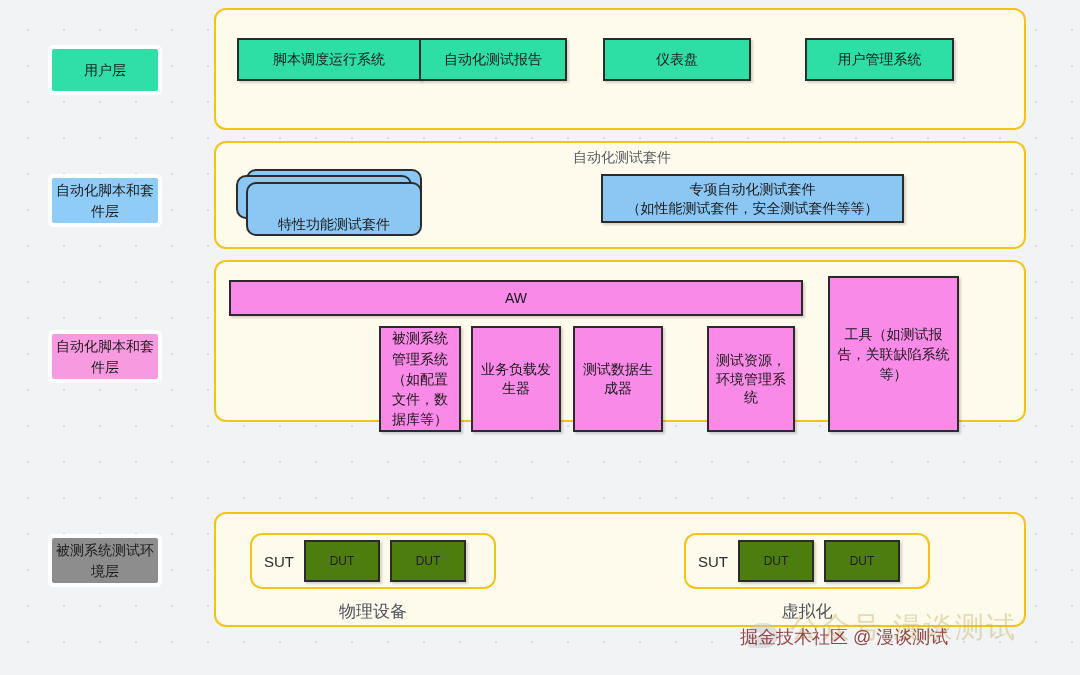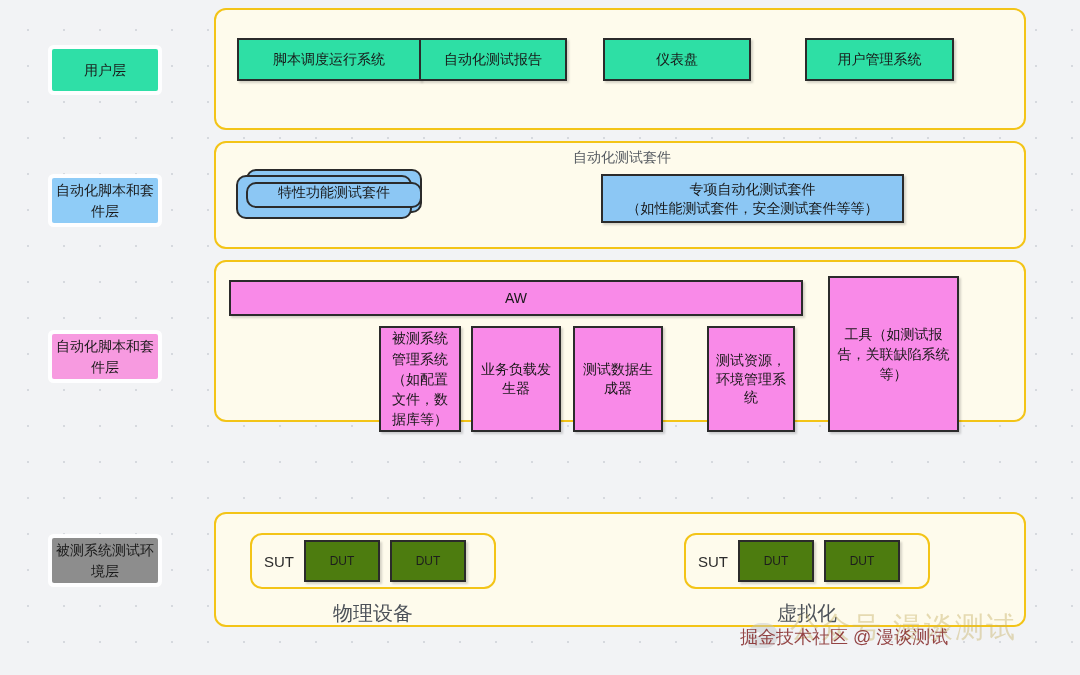--- a/index.html
+++ b/index.html
@@ -78,22 +78,22 @@
   .stack { position: absolute; left: 20px; top: 26px; width: 186px; height: 56px; }
   .stack .sheet {
     position: absolute;
     background: #8cc7f4;
     border: 2.5px solid #2b2b2b;
     border-radius: 10px;
   }
   .stack .s-back { left: 10px; top: 0;  width: 176px; height: 44px; }
   .stack .s-mid  { left: 0;    top: 6px; width: 176px; height: 44px; }
   .stack .s-front {
-    left: 10px; top: 13px; width: 176px; height: 26px;
-    display: flex; align-items: flex-start; justify-content: center;
+    left: 10px; top: 13px; width: 176px; height: 54px;
+    display: flex; align-items: flex-end; justify-content: center;
     font-size: 14px; color: #181818;
   }
   .suite-title {
     position: absolute; left: 0; top: 6px; width: 812px;
     text-align: center; font-size: 14px; color: #555a60;
   }
   .b-special {
     left: 385px; top: 31px; width: 303px; height: 49px;
     flex-direction: column; line-height: 1.3;
   }
@@ -125,21 +125,21 @@
   .dut {
     width: 76px; height: 42px;
     background: #4d7c0f;
     border: 2.5px solid #2b2b2b;
     display: flex; align-items: center; justify-content: center;
     font-size: 12px; color: #1d1d1d;
     box-shadow: 2px 2px 2px rgba(0,0,0,0.16);
   }
   .caption {
     position: absolute;
-    font-size: 20px; color: #4d5259;
+    font-size: 17px; color: #4d5259;
     text-align: center;
     font-family: Liberation Mono, monospace;
   }
   .cap-a { left: 34px;  top: 86px; width: 246px; }
   .cap-b { left: 468px; top: 86px; width: 246px; }
 
   
   .wm-back {
     position: absolute; left: 748px; top: 608px;
     display: flex; align-items: flex-end; gap: 12px;

